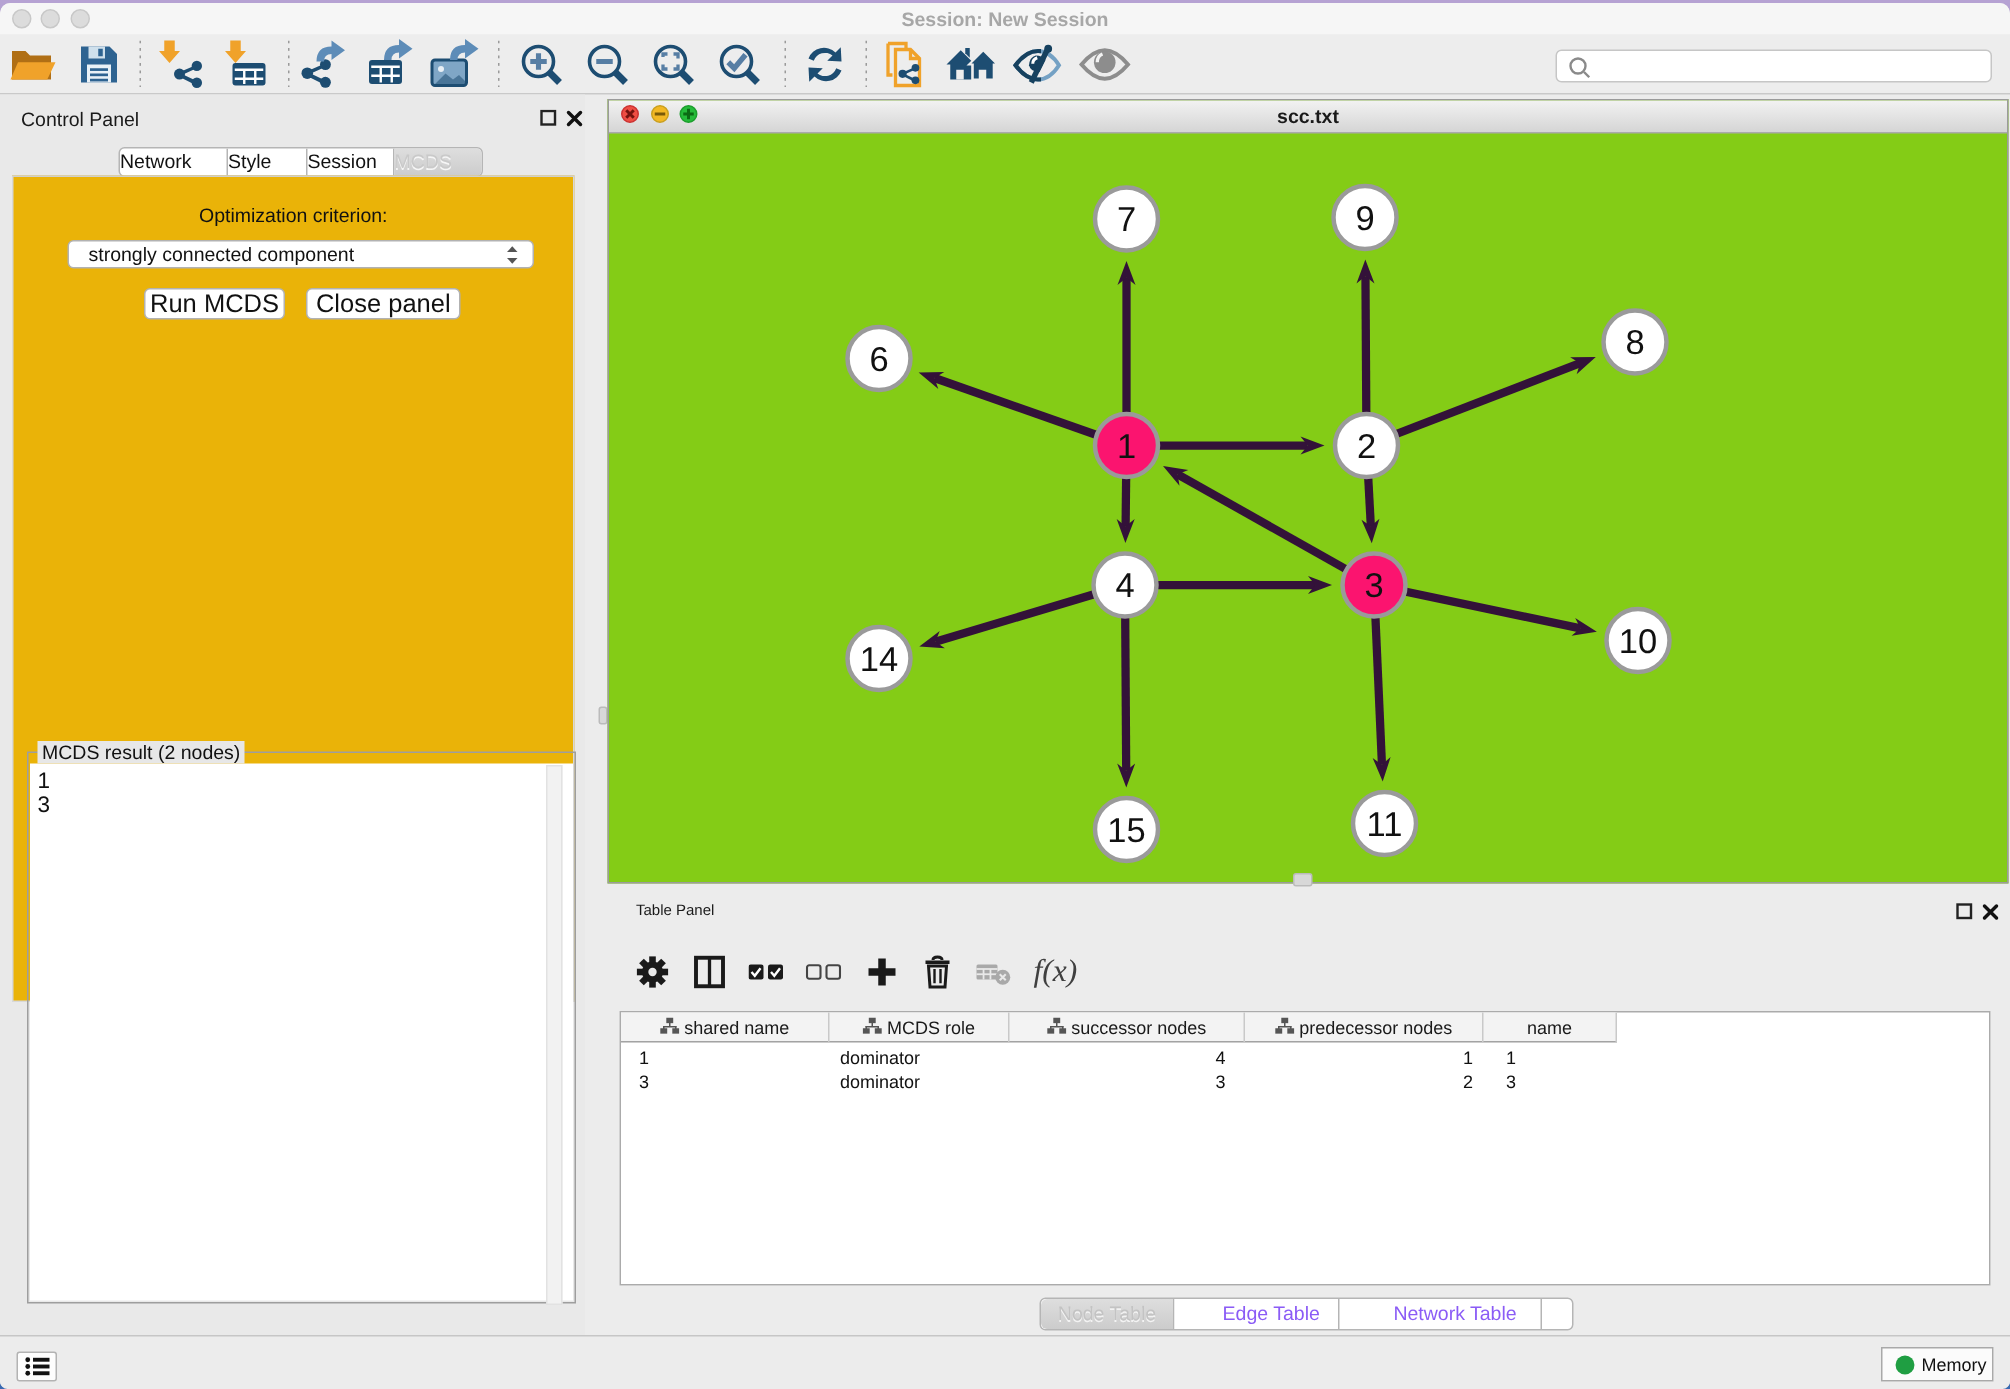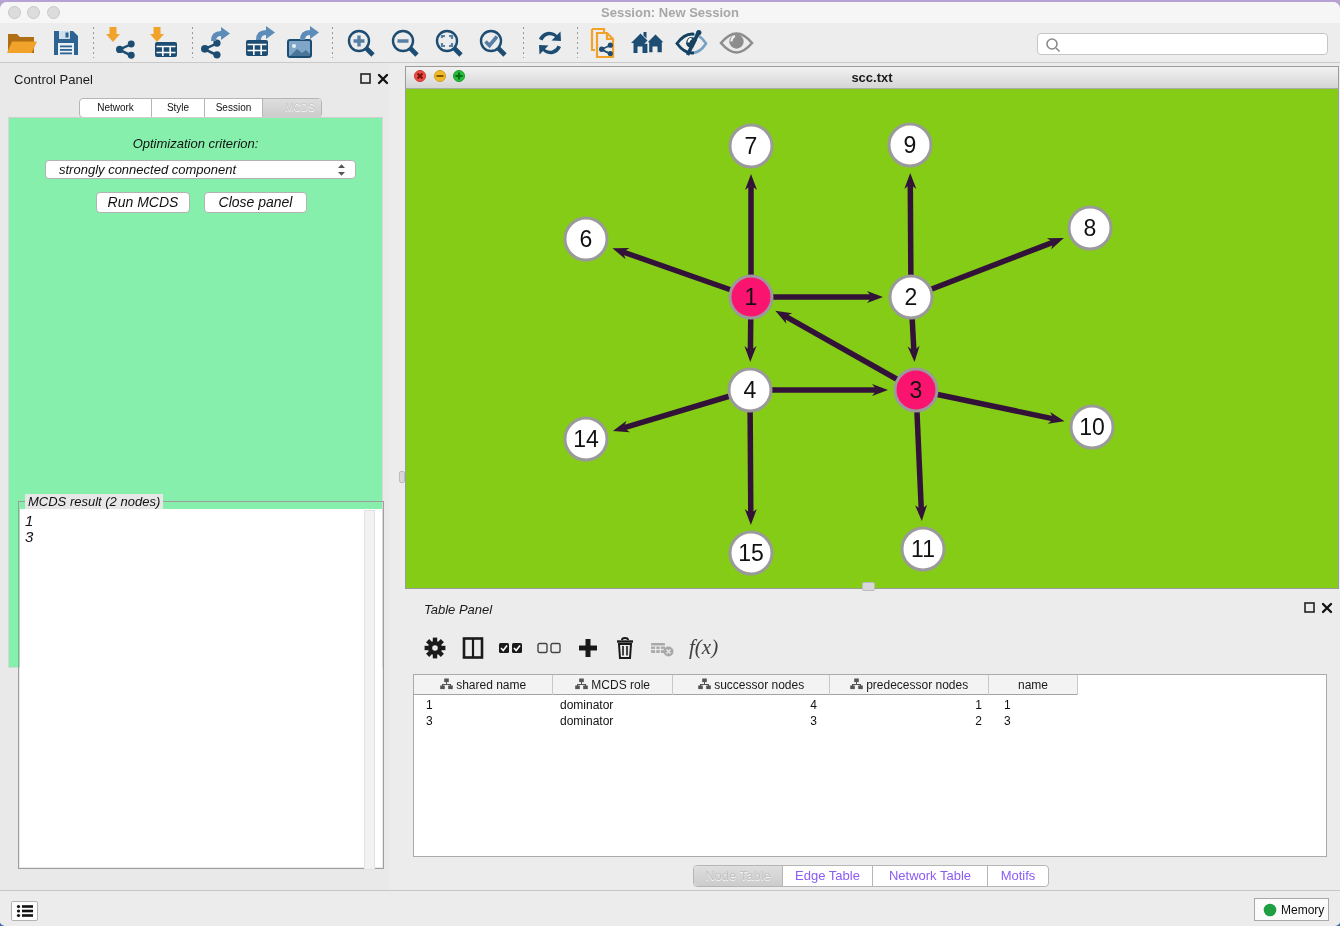--- a/index.html
+++ b/index.html
@@ -22,33 +22,33 @@
   background-image:linear-gradient(#9a9a9a 33%, rgba(0,0,0,0) 0%);
   background-size:1px 5px; }
 #search { position:absolute; left:1037px; top:10px; width:291px; height:22px;
   background:#fff; border:1px solid #c6c6c6; border-radius:4px; }
 
 #cp { position:absolute; left:0; top:61px; width:390px; height:827px; background:#e9e9e9; }
 #cphead { position:absolute; left:14px; top:9px; font-size:13px; color:#1a1a1a; }
 .wbtn { position:absolute; top:10px; }
 #cptabs { position:absolute; left:79px; top:35px; width:243px; height:20px;
   background:#fff; border:1px solid #b5b5b5; border-radius:4px; display:flex; overflow:hidden; }
-#cptabs .seg { flex:none; font-size:10px; text-align:center; line-height:18px;
+#cptabs .seg { flex:none; font-size:13px; line-height:18px;
   color:#111; border-right:1px solid #b5b5b5; }
 #cptabs .seg:last-child { border-right:none; border-radius:0 4px 4px 0;
   background:linear-gradient(#dedede,#cccccc); color:#c9c9c9; text-shadow:0 1px 0 #f6f6f6; }
 #cpbody { position:absolute; left:8px; top:54px; width:375px; height:551px;
-  background:#86efac; border:1px solid #d8d8d8; border-top:1px solid #cfcfcf;font-style:italic; }
+  background:#eab308; border:1px solid #d8d8d8; border-top:1px solid #cfcfcf; }
 #optlabel { position:absolute; left:0; top:18px; width:100%; text-align:center;
   font-size:13px; color:#111; }
 #combo { position:absolute; left:36px; top:42px; width:311px; height:19px;
   background:#fff; border:1px solid #b2b2b2; border-radius:4px;
   font-size:13px; line-height:17px; padding-left:13px; color:#111; }
 .btn { position:absolute; top:74px; height:21px; background:#fff;
-  border:1px solid #b2b2b2; border-radius:4px; font-size:14px; color:#111;
+  border:1px solid #b2b2b2; border-radius:4px; font-size:17px; color:#111;
   text-align:center; line-height:19px; }
 #mcdsgrp { position:absolute; left:9px; top:383px; width:366px; height:368px;
   border:1px solid #9e9e9e; }
 #mcdsgrp .title { position:absolute; left:6px; top:-8px; background:#e7e7e7;
   padding:0 3px; font-size:13px; color:#111; z-index:3; }
 #mcdslist { position:absolute; left:1px; top:7px; width:362px; height:358px;
   background:#fff; font-size:15px; color:#111; }
 #mcdslist .sb { position:absolute; right:7px; top:1px; width:11px; height:360px;
   background:#f2f2f2; border:1px solid #e2e2e2; }
 #vgrab { position:absolute; left:399px; top:469px; width:6px; height:12px;
@@ -57,32 +57,32 @@
   border:1px solid #9b9b9b; background:#84cc16; }
 #nettitle { position:absolute; left:0; top:0; width:932px; height:22px;
   background:linear-gradient(#f2f2f2,#d5d5d5); border-bottom:1px solid #aaa; }
 #nettitle .t { position:absolute; top:3px; left:0; width:100%; text-align:center;
   font-size:13px; font-weight:700; color:#1a1a1a; }
 .mac { position:absolute; top:3px; width:12px; height:12px; border-radius:50%; }
 #hgrab { position:absolute; left:862px; top:580px; width:13px; height:9px;
   background:#d8d8d8; border:1px solid #bbb; border-radius:2px; z-index:5; }
 
 #tp { position:absolute; left:405px; top:595px; width:935px; height:293px; background:#ececec; }
-#tphead { position:absolute; left:19px; top:5px; font-size:13px; color:#1a1a1a;font-style:italic; }
+#tphead { position:absolute; left:19px; top:5px; font-size:10px; color:#1a1a1a; }
 
 #tbl { position:absolute; left:8px; top:77px; width:914px; height:183px;
   background:#fff; border:1px solid #ababab; }
 #thead { position:absolute; left:0; top:0; width:664px; height:20px;
   background:#f3f3f3; border-bottom:1px solid #a3a3a3; }
 .th { position:absolute; top:0; height:20px; border-right:1px solid #c9c9c9;
   font-size:12px; color:#1a1a1a; text-align:center; line-height:20px; }
 .td { position:absolute; font-size:12px; color:#111; height:16px; line-height:16px; }
 
 #btabs { position:absolute; left:288px; top:268px; width:356px; height:22px;
-  background:#fff; border:1px solid #b5b5b5; border-radius:4px; display:flex; overflow:hidden; }
+  background:#fff; border:1px solid #b5b5b5; border-radius:4px; display:flex; overflow:hidden;gap:20px; }
 #btabs .seg { flex:none; font-size:13px; text-align:center; line-height:20px;
   color:#8b5cf6; border-right:1px solid #b5b5b5; }
 #btabs .seg:first-child { border-radius:4px 0 0 4px;
   background:linear-gradient(#dedede,#cccccc); color:#c3c3c3; text-shadow:0 1px 0 #f3f3f3; }
 #btabs .seg:last-child { border-right:none; }
 
 #status { position:absolute; left:0; top:888px; width:1340px; height:34px;
   background:#ececec; border-top:1px solid #c6c6c6; }
 #lbtn { position:absolute; left:11px; top:10px; width:27px; height:20px;
   background:#fdfdfd; border:1px solid #b3b3b3; border-radius:2px; }

